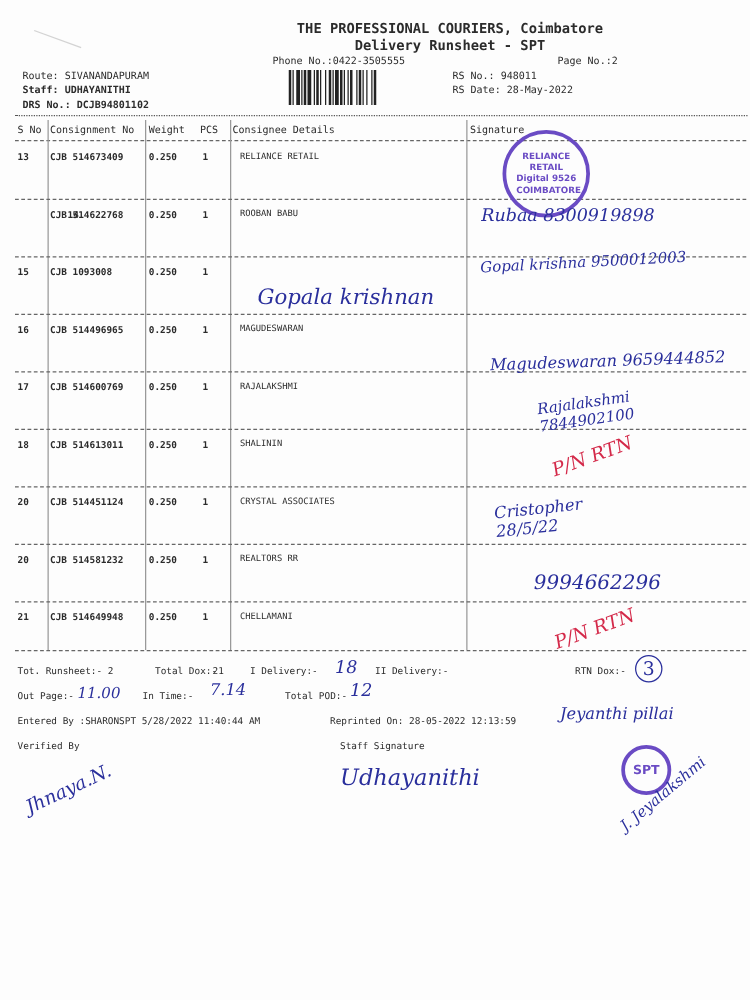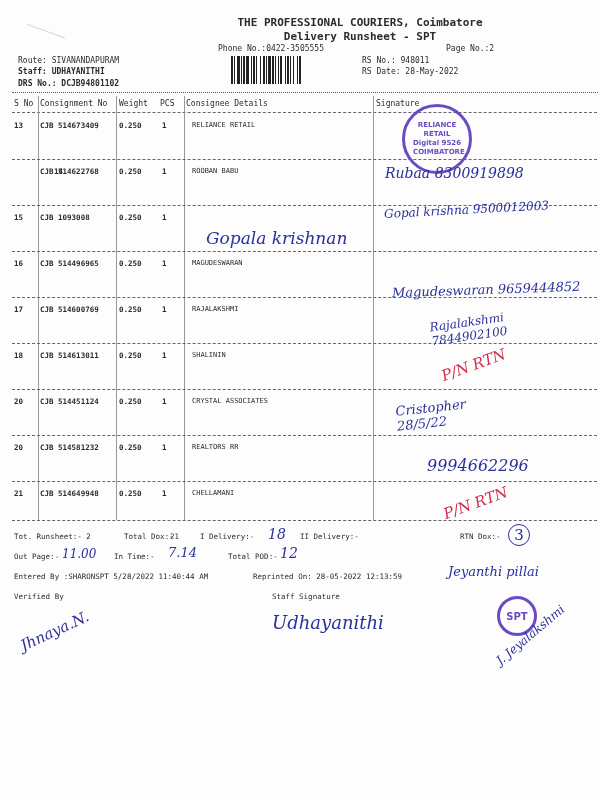--- a/index.html
+++ b/index.html
@@ -194,21 +194,21 @@
 <div class="abs hand" style="left:508px;top:524px;font-size:15px;width:20px;height:20px;border:1.5px solid #2a2f9c;border-radius:50%;text-align:center;line-height:20px;font-style:normal;">3</div>
 
 <div class="abs foot" style="left:14px;top:552px;">Out Page:-</div>
 <div class="abs hand" style="left:62px;top:547px;font-size:12px;">11.00</div>
 <div class="abs foot" style="left:114px;top:552px;">In Time:-</div>
 <div class="abs hand" style="left:168px;top:545px;font-size:13px;">7.14</div>
 <div class="abs foot" style="left:228px;top:552px;">Total POD:-</div>
 <div class="abs hand" style="left:280px;top:545px;font-size:14px;">12</div>
 
 <div class="abs foot" style="left:14px;top:572px;">Entered By :SHARONSPT 5/28/2022 11:40:44 AM</div>
-<div class="abs foot" style="left:253px;top:572px;">Reprinted On: 28-05-2022 12:13:59</div>
+<div class="abs foot" style="left:264px;top:572px;">Reprinted On: 28-05-2022 12:13:59</div>
 <div class="abs hand" style="left:448px;top:564px;font-size:13px;">Jeyanthi pillai</div>
 
 <div class="abs foot" style="left:14px;top:592px;">Verified By</div>
 <div class="abs hand" style="left:18px;top:622px;font-size:15px;transform:rotate(-25deg);">Jhnaya.N.</div>
 <div class="abs foot" style="left:272px;top:592px;">Staff Signature</div>
 <div class="abs hand" style="left:272px;top:612px;font-size:18px;">Udhayanithi</div>
 
 <div class="abs stamp" style="left:497px;top:596px;width:34px;height:34px;font-size:10px;">
   <span>SPT</span>
 </div>

